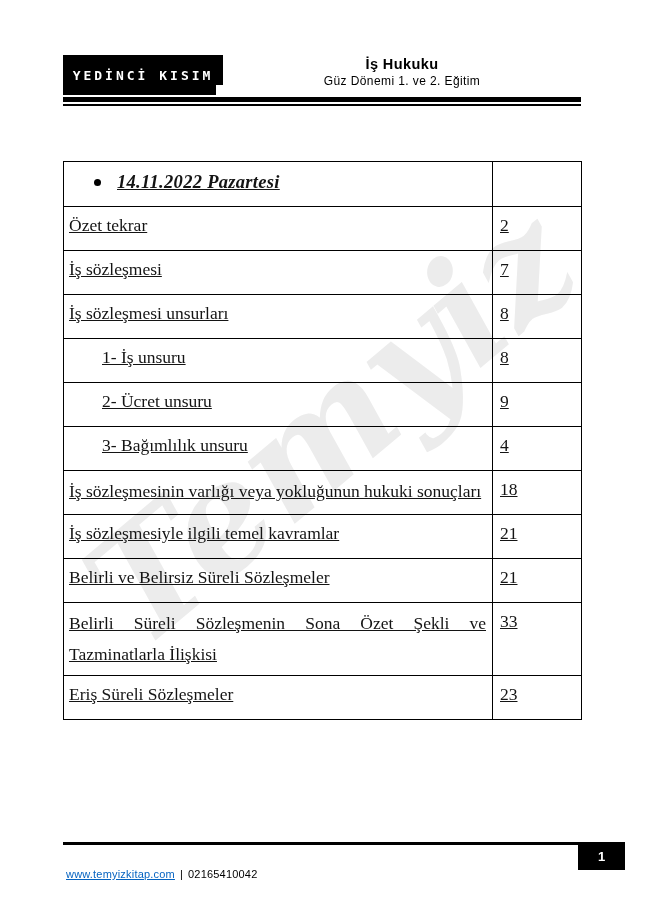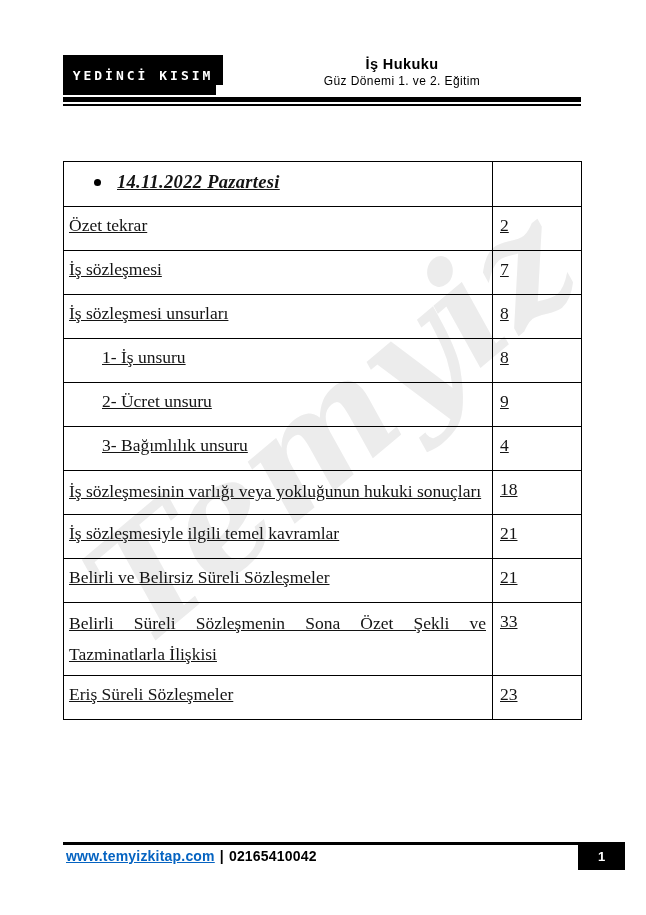--- a/index.html
+++ b/index.html
@@ -144,24 +144,24 @@
     display: flex; align-items: center; justify-content: center;
   }
   .page-num-box span {
     color: #fff;
     font-family: "Liberation Sans", sans-serif;
     font-weight: bold;
     font-size: 13px;
   }
   .footer-text {
     position: absolute;
-    left: 66px; top: 848px;
+    left: 66px; top: 868px;
     font-family: "Liberation Sans", sans-serif;
-    font-weight: bold;
-    font-size: 14px;
+    font-weight: normal;
+    font-size: 11px;
     letter-spacing: 0.2px;
     color: #000;
     white-space: nowrap;
   }
   .footer-link { text-decoration: underline; }
   .footer-sep  { margin: 0 5px; }
 </style>
 </head>
 <body>
 

